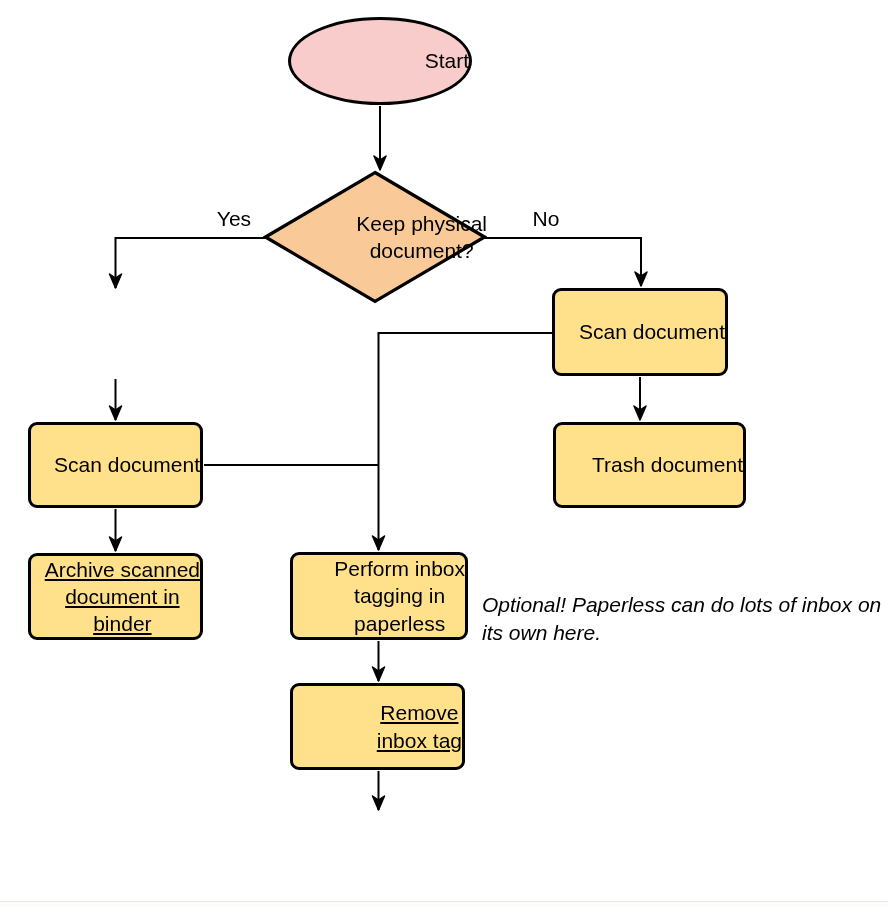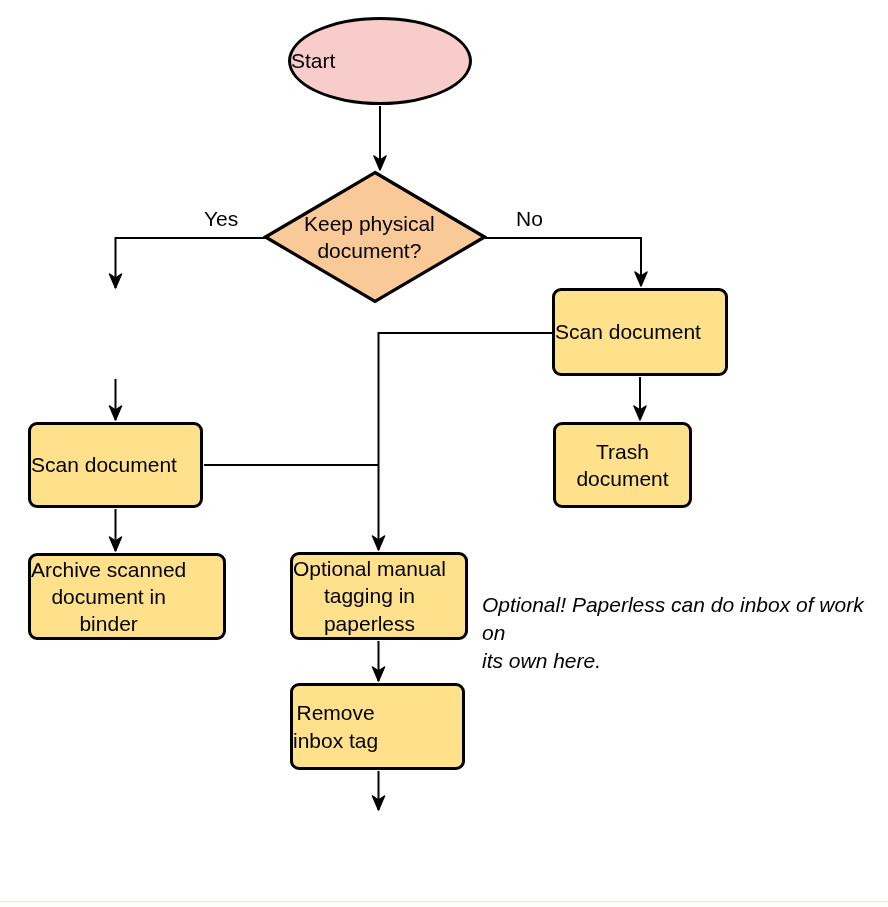--- a/index.html
+++ b/index.html
@@ -19,21 +19,21 @@
     position: absolute;
     left: 0; top: 0;
     width: 888px; height: 907px;
     pointer-events: none;
   }
   .node {
     position: absolute;
     box-sizing: border-box;
     display: flex;
     align-items: center;
-    justify-content: flex-start;
+    justify-content: flex-end;
     text-align: center;
     color: #000000;
     font-size: 21px;
     line-height: 1.3;
   }
   .label {
     white-space: pre-line;
     display: block;
   }
   .terminal {
@@ -57,21 +57,21 @@
   }
   .diamond-wrap .label {
     position: relative;
     z-index: 1;
     margin-left: 41px;
   }
   .edge-label {
     position: absolute;
     font-size: 21px;
     color: #000000;
-    text-align: left;
+    text-align: center;
     width: 60px;
   }
   .note {
     position: absolute;
     left: 482px;
     top: 591px;
     width: 404px;
     font-size: 21px;
     font-style: italic;
     color: #000000;
@@ -87,25 +87,25 @@
     height: 6px;
     background: #fcfcfa;
     border-top: 1px solid #e7e7e4;
   }
 
   
   #node-start        { left: 288px; top: 17px;  width: 184px; height: 88px; }
   #node-decision     { left: 263px; top: 170px; width: 224px; height: 134px; }
   #node-write-asn    { left: 28px;  top: 290px; width: 175px; height: 88px; }
   #node-scan-keep    { left: 28px;  top: 422px; width: 175px; height: 86px; }
-  #node-archive      { left: 28px;  top: 553px; width: 198px; height: 87px; }
+  #node-archive      { left: 28px;  top: 553px; width: 175px; height: 87px; text-decoration: underline; }
   #node-scan-trash   { left: 552px; top: 288px; width: 176px; height: 88px; }
-  #node-trash        { left: 553px; top: 422px; width: 139px; height: 86px; }
+  #node-trash        { left: 553px; top: 422px; width: 193px; height: 86px; }
   #node-tagging      { left: 290px; top: 552px; width: 178px; height: 88px; }
-  #node-remove-inbox { left: 290px; top: 683px; width: 175px; height: 87px; }
+  #node-remove-inbox { left: 290px; top: 683px; width: 175px; height: 87px; text-decoration: underline; }
   #node-end          { left: 290px; top: 812px; width: 177px; height: 85px; }
 
   #label-yes { left: 204px; top: 207px; }
   #label-no  { left: 516px; top: 207px; }
 </style>
 </head>
 <body>
 
 <div class="canvas">
 
@@ -154,32 +154,32 @@
 
   <div id="node-scan-trash" class="node process">
     <span class="label">Scan document</span>
   </div>
 
   <div id="node-trash" class="node process">
     <span class="label">Trash document</span>
   </div>
 
   <div id="node-tagging" class="node process">
-    <span class="label">Optional manual
+    <span class="label">Perform inbox
 tagging in
 paperless</span>
   </div>
 
   <div id="node-remove-inbox" class="node process">
     <span class="label">Remove
 inbox tag</span>
   </div>
 
 
   <div id="label-yes" class="edge-label">Yes</div>
   <div id="label-no" class="edge-label">No</div>
 
-  <div class="note">Optional! Paperless can do inbox of work on
+  <div class="note">Optional! Paperless can do lots of inbox on
 its own here.</div>
 
   <div class="bottom-strip"></div>
 
 </div>
 
 </body></html>

